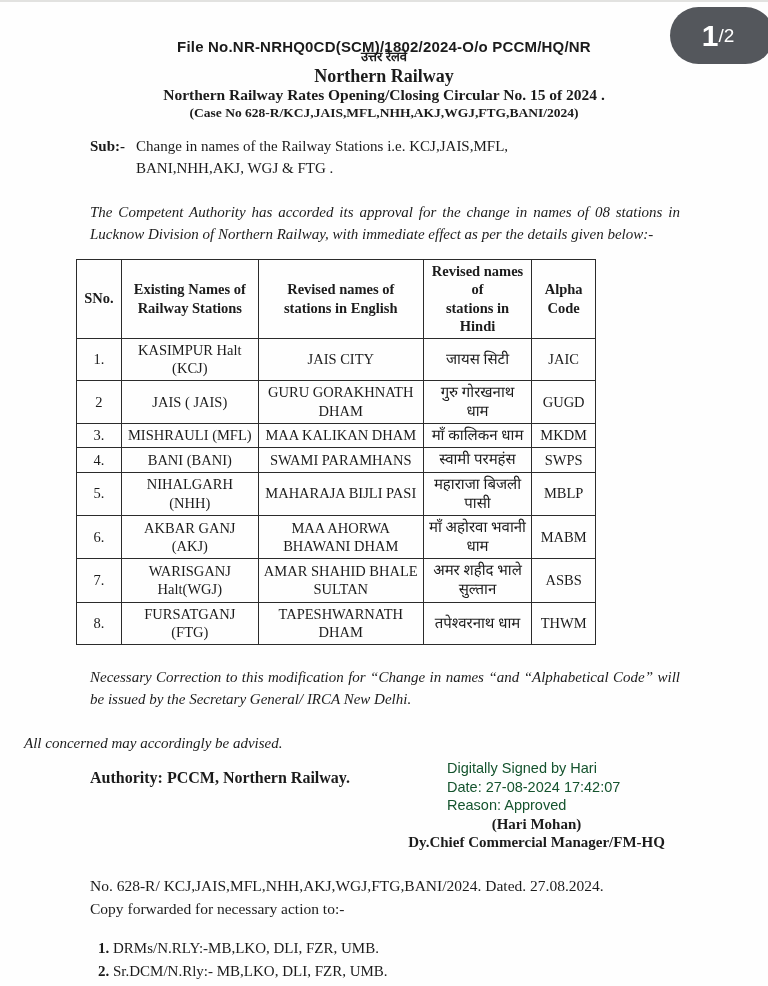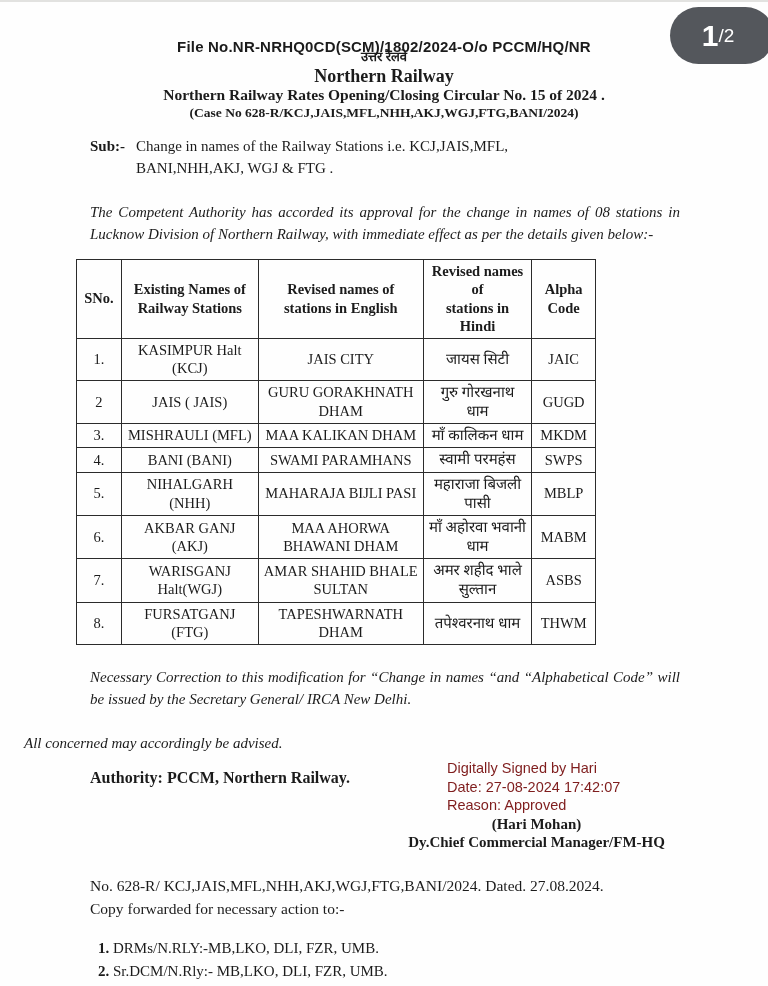--- a/index.html
+++ b/index.html
@@ -73,21 +73,21 @@
 
   
   .sig-area { position:relative; height:112px; margin-top:5px; }
   .authority {
     position:absolute; left:90px; top:10px;
     font-size:16px; font-weight:bold;
   }
   .sig-block { position:absolute; left:385px; top:0; width:303px; }
   .sig-gray {
     font-family:"Liberation Sans", sans-serif;
-    color:#7f1d1d; font-size:14.5px; line-height:18.5px;
+    color:#14532d; font-size:14.5px; line-height:18.5px;
     padding-left:62px; text-align:left;
   }
   .sig-name { font-size:15px; font-weight:bold; text-align:center; margin-top:1px; }
   .sig-desig { font-size:15px; font-weight:bold; text-align:center; margin-top:1px; }
 
   
   .ref-block { margin:4px 80px 0 90px; font-size:15.5px; font-weight:normal; line-height:1.45; }
   .copy-list { margin:17px 0 0 98px; font-size:15px; line-height:1.5; }
   .copy-list .num { font-weight:bold; }
   .condt { margin-top:33px; text-align:right; padding-right:83px; font-size:16px; font-weight:bold; }

